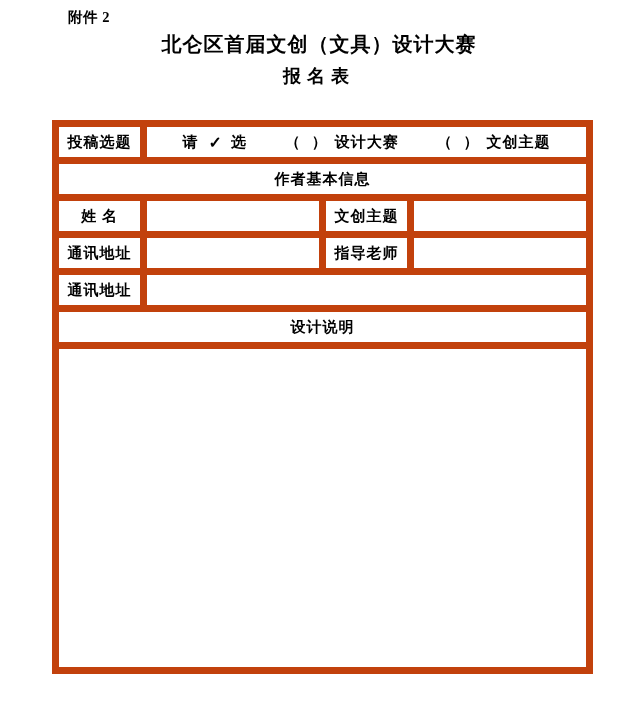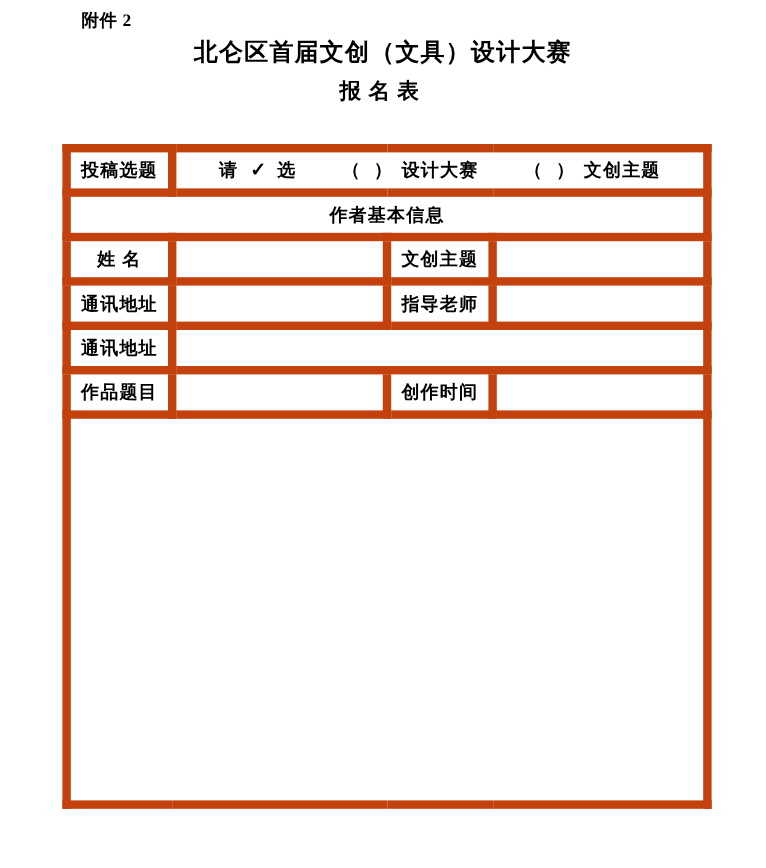--- a/index.html
+++ b/index.html
@@ -178,27 +178,24 @@
           <td class="label">指导老师</td>
           <td class="value"></td>
         </tr>
 
         <tr>
           <td class="label">通讯地址</td>
           <td class="value" colspan="3"></td>
         </tr>
 
 
-        <tr>
-          <td class="label">作品题目</td>
-          <td class="value"></td>
-          <td class="label">创作时间</td>
-          <td class="value"></td>
-        </tr>
-
+
+        <tr>
+          <td class="section" colspan="4">设计说明</td>
+        </tr>
 
         <tr>
           <td class="desc-body" colspan="4">
             <div class="desc-area"></div>
           </td>
         </tr>
       </tbody>
     </table>
   </div>
 

